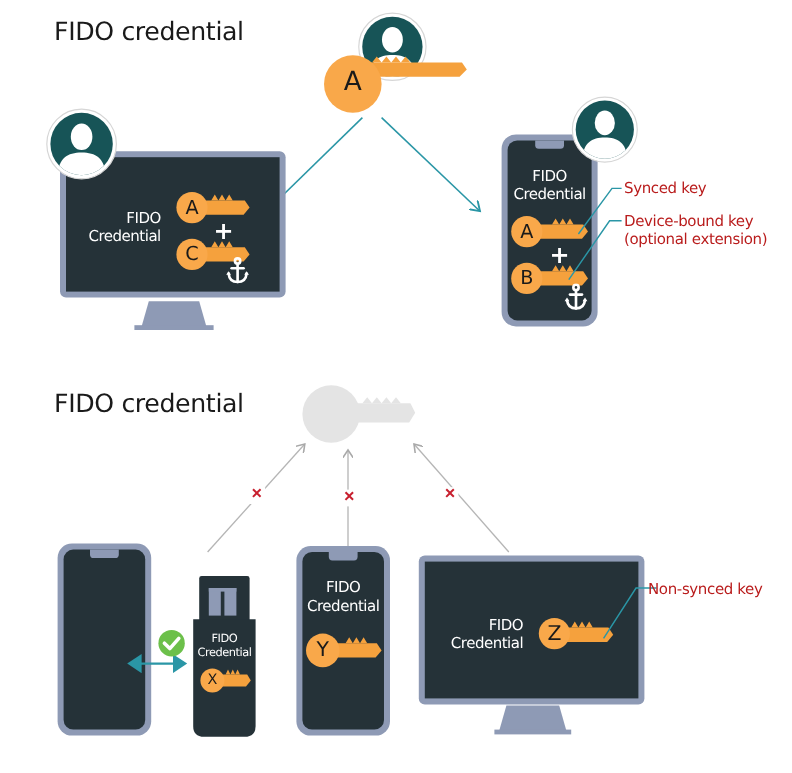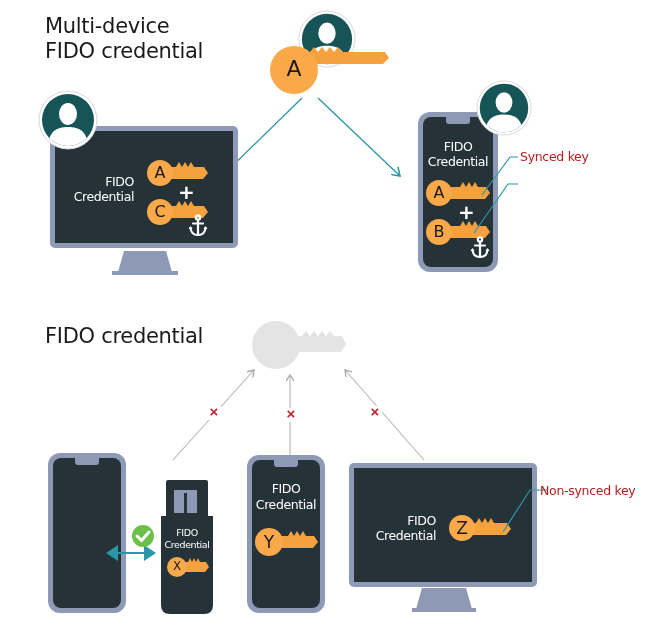--- a/index.html
+++ b/index.html
@@ -7,21 +7,20 @@
   .abs { position: absolute; }
   .title { font-size: 21px; line-height: 25px; color: #1a1a1a; font-family: "DejaVu Sans", sans-serif; letter-spacing: -0.3px; }
   .label { font-size: 12.5px; line-height: 15px; color: #b91c1c; font-family: "DejaVu Sans", sans-serif; letter-spacing: -0.3px; white-space: nowrap; }
   .cred { color: #ffffff; font-family: "DejaVu Sans", sans-serif; letter-spacing: -0.4px; text-align: right; white-space: nowrap; }
   .cred.center { text-align: center; }
 </style>
 </head>
 <body>
 
 <div class="abs title" style="left:45px; top:14px;">
-  <div>Multi-device</div>
   <div>FIDO credential</div>
 </div>
 <div class="abs title" style="left:45px; top:324px;">
   <div>FIDO credential</div>
 </div>
 
 <svg class="abs" style="left:0; top:0;" width="660" height="644" viewBox="0 0 660 644">
   <defs>
     <marker id="ah-teal" markerWidth="8" markerHeight="8" refX="6" refY="4" orient="auto">
       <path d="M0,0 L6,4 L0,8" fill="none" stroke="#2a96a6" stroke-width="1.2"></path>
@@ -181,20 +180,22 @@
 
 <div class="abs cred center" style="left:423px; top:139px; width:70px; font-size:12.5px; line-height:15px;">
   <div>FIDO</div>
   <div>Credential</div>
 </div>
 <div class="abs" style="left:429px; top:183px; width:20px; text-align:center; font-size:16px; color:#1a1a1a; font-family:'DejaVu Sans',sans-serif;">A</div>
 <div class="abs" style="left:429px; top:222px; width:20px; text-align:center; font-size:16px; color:#1a1a1a; font-family:'DejaVu Sans',sans-serif;">B</div>
 <div class="abs" style="left:458px; top:200px; width:16px; text-align:center; font-size:20px; font-weight:bold; color:#ffffff; font-family:'DejaVu Sans',sans-serif;">+</div>
 <div class="abs label" style="left:520px; top:149px;">Synced key</div>
 <div class="abs label" style="left:520px; top:176px;">
+  <div>Device-bound key</div>
+  <div>(optional extension)</div>
 </div>
 
 <div class="abs" style="left:207px; top:403px; width:14px; text-align:center; font-size:15px; font-weight:bold; color:#c8202f;">×</div>
 <div class="abs" style="left:284px; top:405px; width:14px; text-align:center; font-size:15px; font-weight:bold; color:#c8202f;">×</div>
 <div class="abs" style="left:368px; top:403px; width:14px; text-align:center; font-size:15px; font-weight:bold; color:#c8202f;">×</div>
 
 <div class="abs cred center" style="left:161px; top:527px; width:52px; font-size:9.5px; line-height:12px;">
   <div>FIDO</div>
   <div>Credential</div>
 </div>

